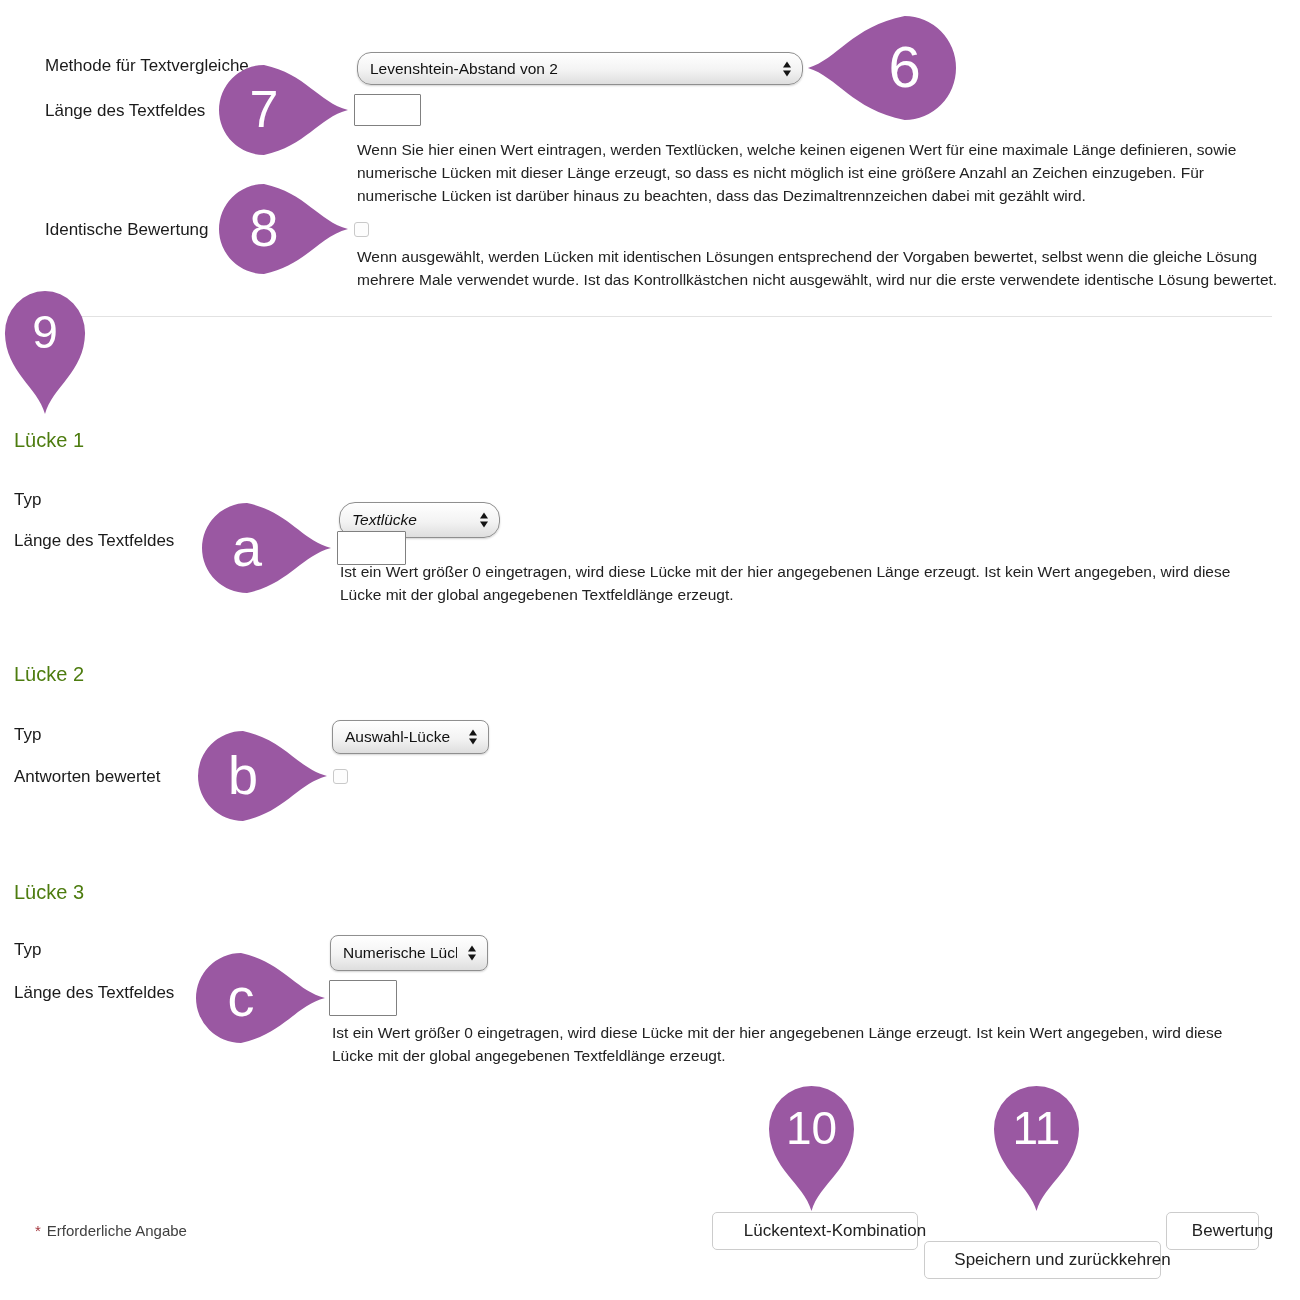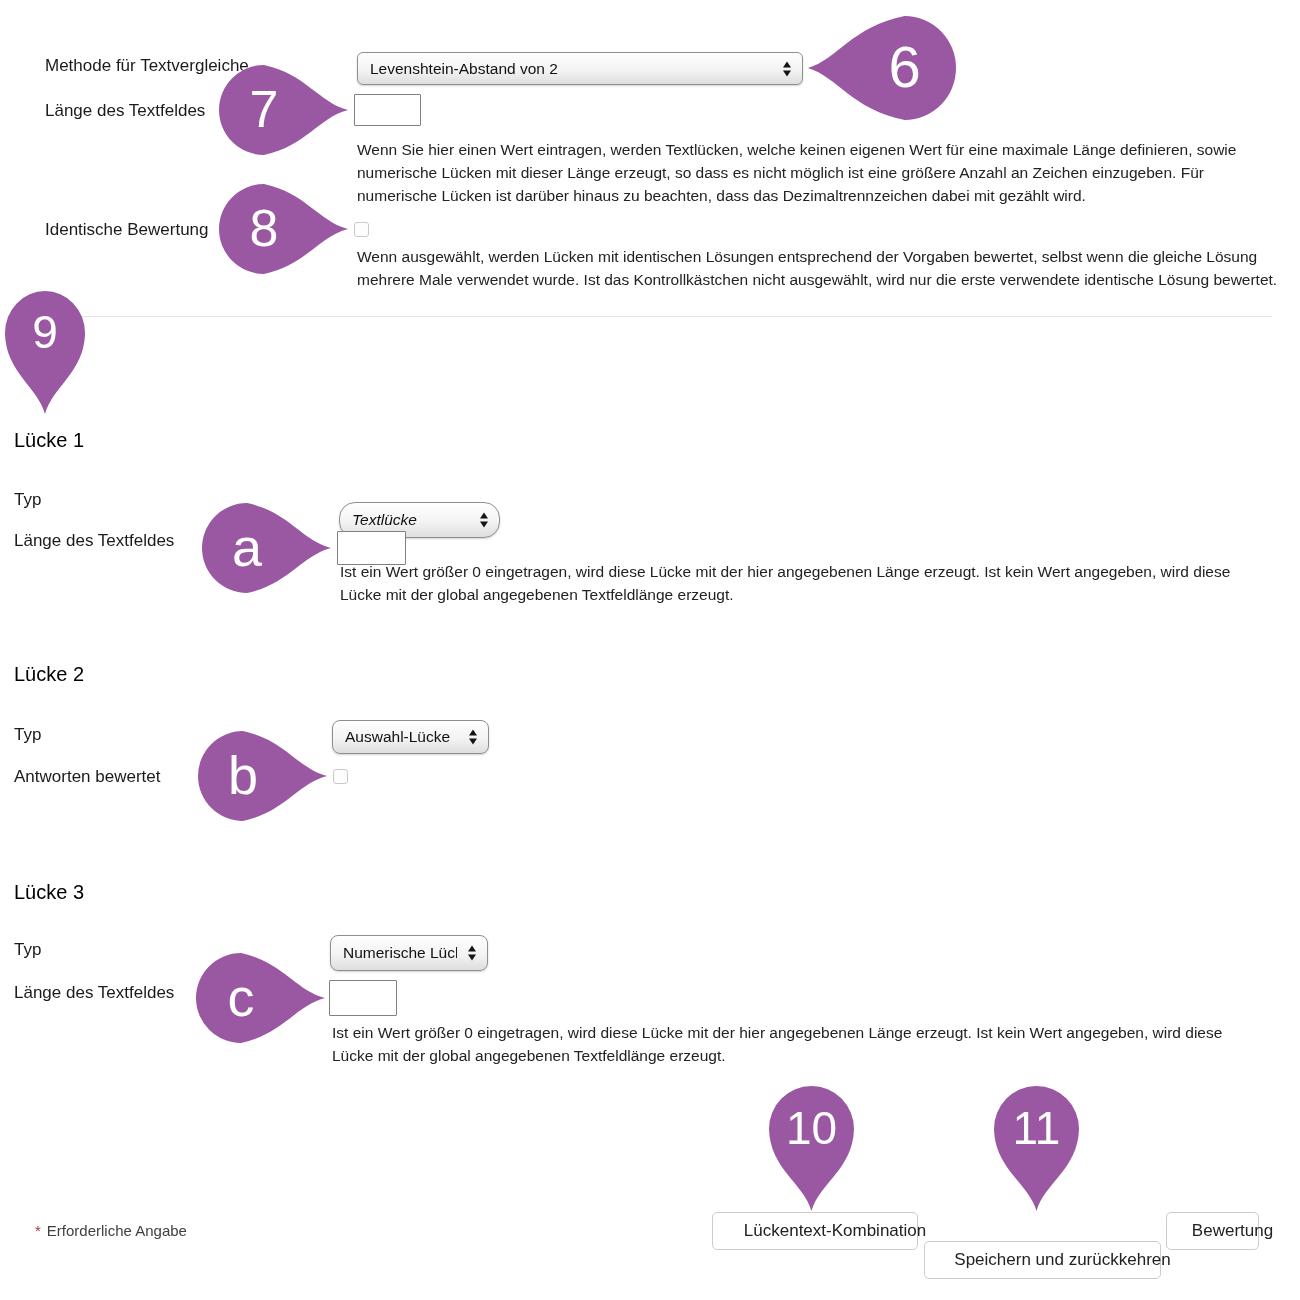--- a/index.html
+++ b/index.html
@@ -2,27 +2,27 @@
 <html lang="de" style="--accent: #9a58a2; --required-red: #a4373e;"><head>
 <meta charset="utf-8">
 <style>
   html,body{margin:0;padding:0;background:#ffffff;}
   .page{
     position:relative;width:1300px;height:1300px;background:#ffffff;overflow:hidden;
     font-family:"Liberation Sans","DejaVu Sans",sans-serif;color:#1b1b1b;
   }
   .abs{position:absolute;}
   .form-label{font-size:17px;color:#1b1b1b;white-space:nowrap;}
-  .section-title{font-size:20px;color:#000000;white-space:nowrap;}
+  .section-title{font-size:20px;color:#4d7c0f;white-space:nowrap;}
   .help{font-size:15.5px;line-height:23px;color:#222222;}
   
   .sel{
     display:flex;align-items:center;box-sizing:border-box;
     background:linear-gradient(#ffffff,#f3f3f3 55%,#dedede);
-    border:1px solid #8f8f8f;border-radius:6px;
+    border:1px solid #8f8f8f;border-radius:14px;
     box-shadow:0 1px 2px rgba(0,0,0,0.18);
     padding:0 30px 0 12px;
   }
   .sel .val{font-size:15.5px;color:#111;white-space:nowrap;overflow:hidden;}
   .stepper{position:absolute;right:11px;top:50%;transform:translateY(-50%);
     display:flex;flex-direction:column;align-items:center;gap:3px;}
   .tri-up{width:0;height:0;border-left:4.5px solid transparent;border-right:4.5px solid transparent;border-bottom:6px solid #141414;}
   .tri-down{width:0;height:0;border-left:4.5px solid transparent;border-right:4.5px solid transparent;border-top:6px solid #141414;}
   .txt-input{
     box-sizing:border-box;border:1px solid #808080;background:#ffffff;border-radius:1px;

